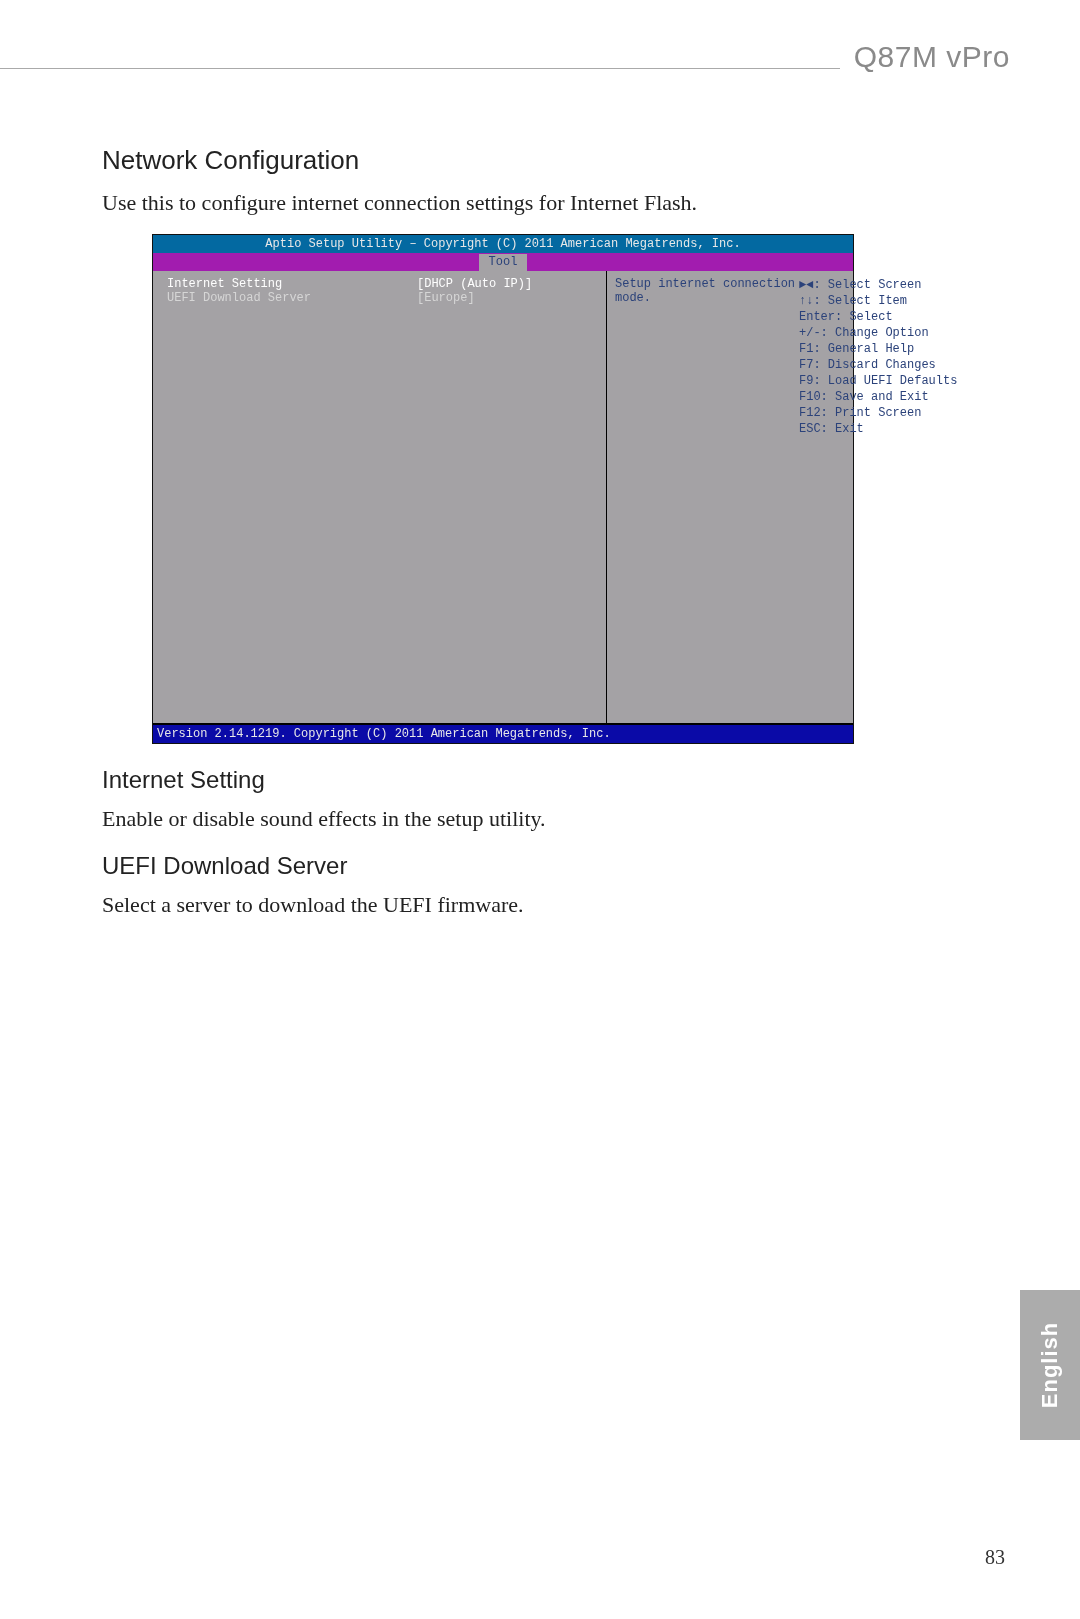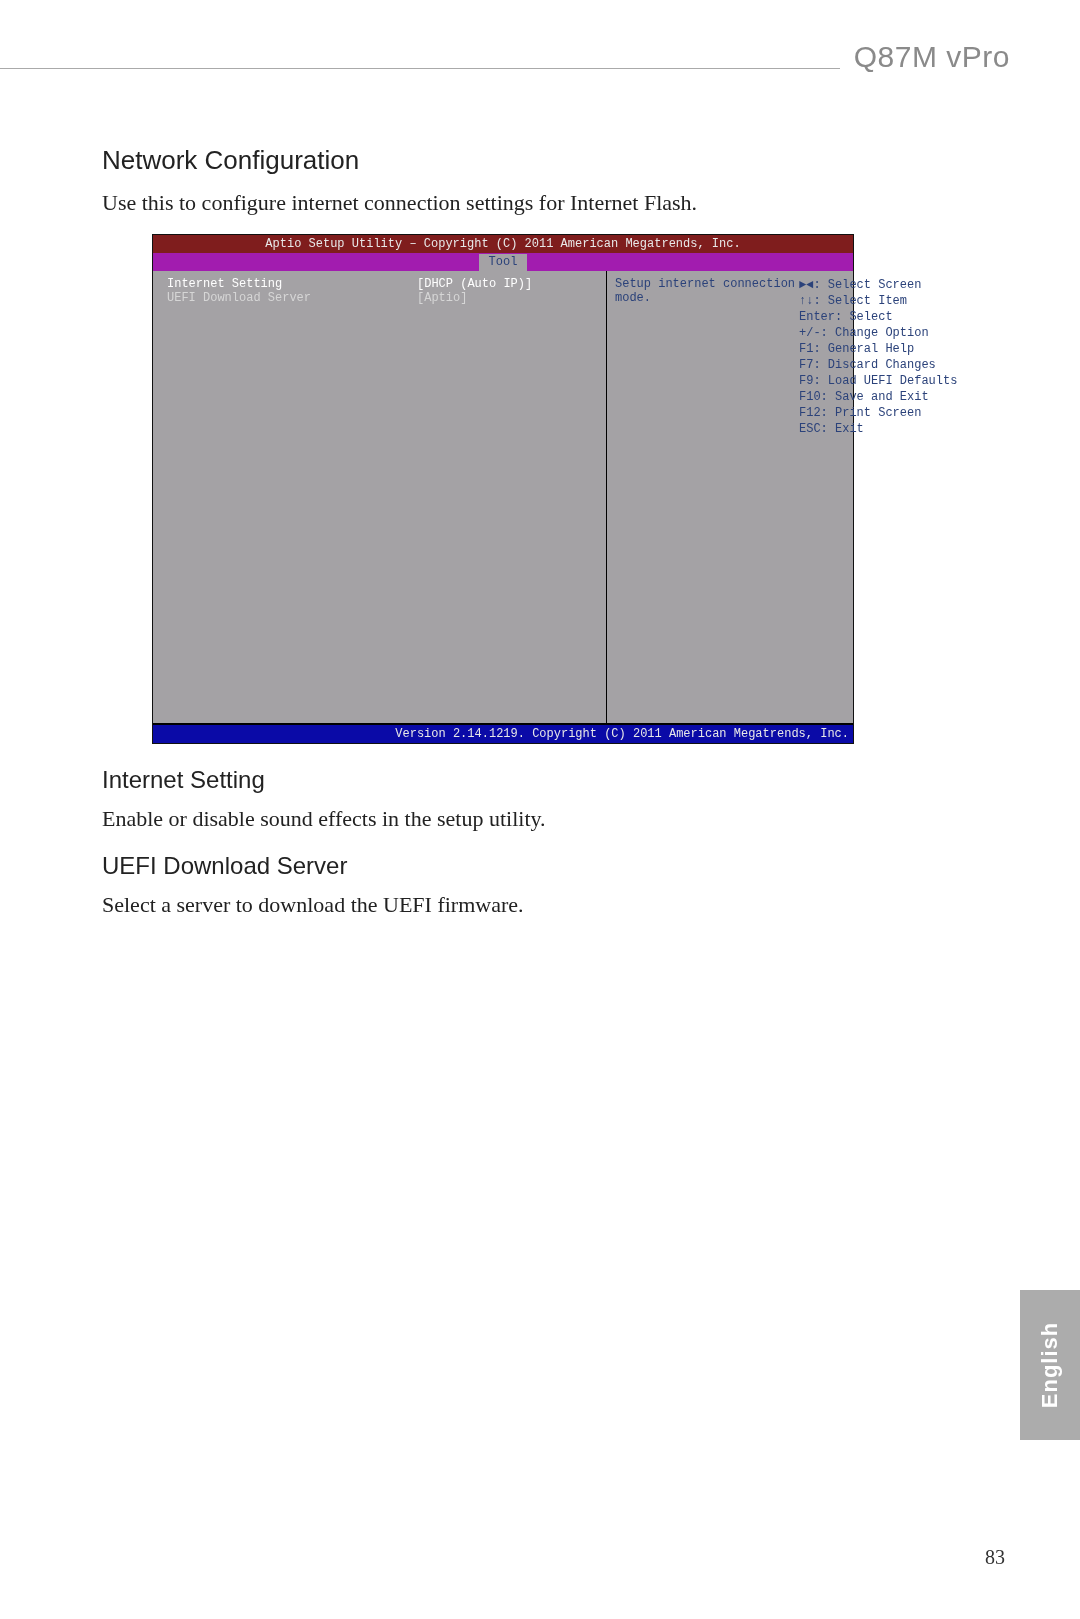--- a/index.html
+++ b/index.html
@@ -68,21 +68,21 @@
   .bios-wrap {
     width: 700px;
     margin: 4px 0 22px 50px;
     border: 1px solid #111;
     background: #a4a2a5;
     font-family: "Courier New", monospace;
     font-size: 12px;
     color: #e8e8e8;
   }
   .bios-top {
-    background: #7f1d1d;
+    background: #0369a1;
     color: #e8e8e8;
     text-align: center;
     padding: 2px 4px;
     font-size: 12px;
   }
   .bios-tabrow {
     background: #a21caf;
     padding: 0 0;
     height: 18px;
     display: flex;
@@ -124,21 +124,21 @@
     flex: 0 0 200px;
   }
   .bios-help-sep {
     border-top: 1px solid #000;
     margin: 4px -8px 6px -8px;
   }
   .bios-nav div { line-height: 16px; white-space: nowrap; }
   .bios-bottombar {
     background: #0a0aa7;
     color: #e8e8e8;
-    text-align: right;
+    text-align: left;
     padding: 2px 4px;
     font-size: 12px;
   }
   .bios-thin-sep {
     height: 2px;
     background: linear-gradient(#000,#000);
   }
 
   
   .lang-tab {
@@ -189,21 +189,21 @@
         <div class="bios-tab">Tool</div>
       </div>
       <div class="bios-body">
         <div class="bios-left">
           <div class="bios-row sel">
             <span class="bios-label">Internet Setting</span>
             <span class="bios-value">[DHCP (Auto IP)]</span>
           </div>
           <div class="bios-row">
             <span class="bios-label">UEFI Download Server</span>
-            <span class="bios-value">[Aptio]</span>
+            <span class="bios-value">[Europe]</span>
           </div>
         </div>
         <div class="bios-right">
           <div class="bios-help-top">Setup internet connection mode.</div>
           <div class="bios-help-sep"></div>
           <div class="bios-nav">
             <div>►◄: Select Screen</div>
             <div>↑↓: Select Item</div>
             <div>Enter: Select</div>
             <div>+/-: Change Option</div>

